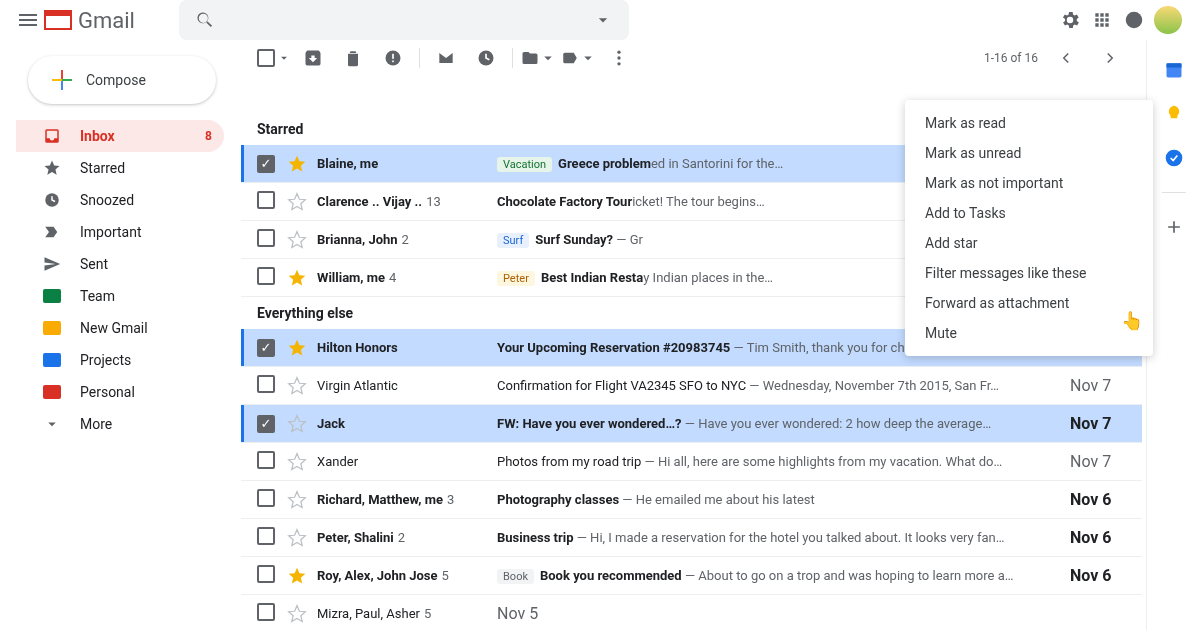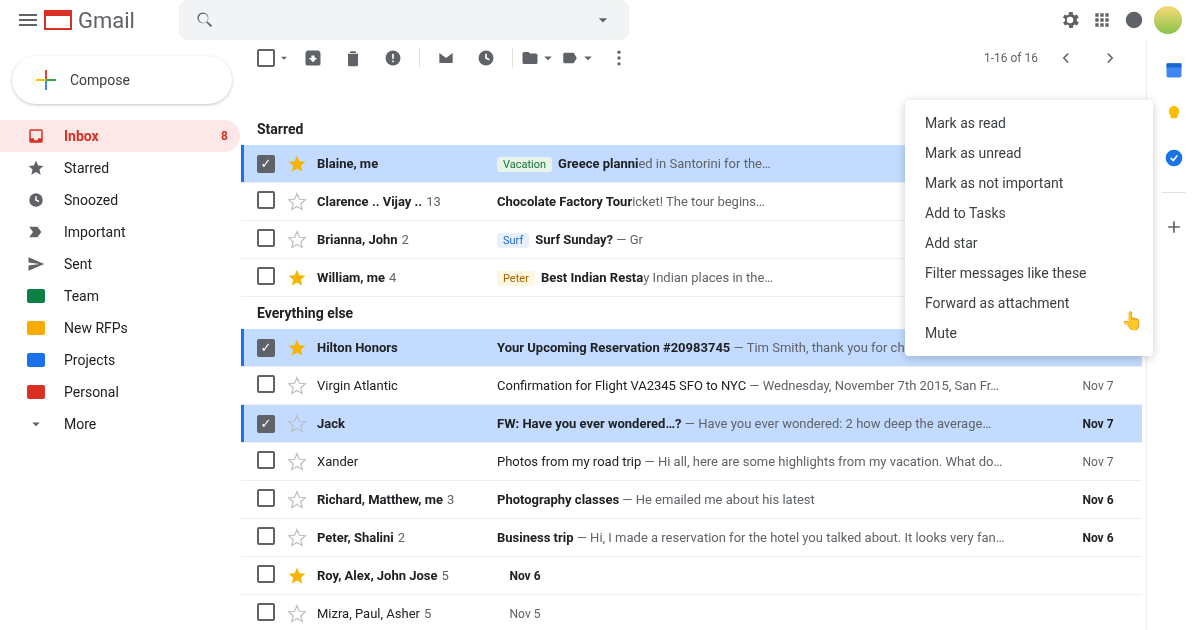--- a/index.html
+++ b/index.html
@@ -12,21 +12,21 @@
 .logo-box { width:28px; height:20px; border:2px solid #d93025; border-top:6px solid #d93025; background:#fff; }
 .search { flex:1; max-width:680px; height:40px; margin-left:40px; background:#f1f3f4; border-radius:8px; display:flex; align-items:center; padding:0 16px; gap:12px; color:#5f6368; }
 .search svg { fill:#5f6368; }
 .search input { border:none; background:transparent; flex:1; font-size:16px; outline:none; color:#5f6368; }
 .search-dd { margin-left:auto; }
 .hspace { flex:1; }
 .hicon { width:28px; height:28px; display:flex; align-items:center; justify-content:center; cursor:pointer; color:#5f6368; }
 .hicon svg { fill:#5f6368; }
 .avatar { width:32px; height:32px; border-radius:50%; background:linear-gradient(#f9d976,#8bc34a); border:2px solid #fff; }
 .body { display:flex; flex:1; min-height:0; }
-.sidebar { width:240px; padding:16px 0; }
+.sidebar { width:240px; padding:16px 16px; }
 .compose-wrap { padding:0 8px 16px 12px; }
 .compose { display:flex; align-items:center; gap:12px; height:48px; padding:0 22px; border-radius:24px; box-shadow:0 1px 3px rgba(60,64,67,.3); font-size:14px; color:#3c4043; background:#fff; cursor:pointer; }
 .plus { width:24px; height:24px; position:relative; }
 .plus:before, .plus:after { content:""; position:absolute; }
 .plus:before { left:11px; top:2px; width:2px; height:20px; background:linear-gradient(#ea4335 50%,#4285f4 50%); }
 .plus:after { top:11px; left:2px; height:2px; width:20px; background:linear-gradient(90deg,#fbbc04 50%,#34a853 50%); }
 .nav { list-style:none; }
 .nav li { display:flex; align-items:center; gap:18px; height:32px; padding:0 12px 0 26px; border-radius:0 16px 16px 0; font-size:14px; color:#202124; cursor:pointer; }
 .nav li.active { background:#fce8e6; color:#d93025; font-weight:700; }
 .nav li.active .nicon svg { fill:#d93025; }
@@ -54,21 +54,21 @@
 .row .leftbar { position:absolute; left:0; top:0; bottom:0; width:3px; background:#1a73e8; }
 .row .rcb { flex:0 0 20px; }
 .row .star { flex:0 0 20px; display:flex; align-items:center; justify-content:center; cursor:pointer; }
 .row .star svg { width:20px; height:20px; }
 .row .sender { flex:0 0 170px; white-space:nowrap; overflow:hidden; text-overflow:ellipsis; font-weight:400; }
 .row.unread .sender { font-weight:700; }
 .row .count { color:#5f6368; font-weight:400; margin-left:4px;margin-top:16px; }
 .row .subj { flex:1; white-space:nowrap; overflow:hidden; text-overflow:ellipsis; }
 .row.unread .subj .stext { font-weight:700; }
 .row .snip { color:#5f6368; font-weight:400; }
-.row .date { flex:0 0 56px; text-align:center; font-size:12px; color:#5f6368; }
+.row .date { flex:0 0 56px; text-align:left; font-size:16px; color:#5f6368; }
 .row.unread .date { font-weight:700; color:#202124; }
 .chip { display:inline-block; padding:1px 6px; border-radius:3px; font-size:11px; margin-right:6px; font-weight:400; }
 .menu { position:absolute; top:60px; left:664px; width:248px; background:#fff; box-shadow:0 2px 10px rgba(0,0,0,.2); border-radius:4px; padding:8px 0; z-index:10; }
 .menu div { height:30px; display:flex; align-items:center; padding:0 20px; font-size:14px; color:#3c4043; cursor:pointer; }
 .cursor { position:absolute; left:880px; top:270px; z-index:11; font-size:18px; }
 .rside { width:54px; border-left:1px solid #eceff1; display:flex; flex-direction:column; align-items:center; padding-top:20px; gap:24px; }
 .rside .ricon { width:20px; height:20px; }
 </style>
 </head>
 <body>
@@ -165,21 +165,21 @@
           <li>
             <span class="nicon">
               <span class="tag" style="background:#0b8043"></span>
             </span>
             <span>Team</span>
           </li>
           <li>
             <span class="nicon">
               <span class="tag" style="background:#f9ab00"></span>
             </span>
-            <span>New RFPs</span>
+            <span>New Gmail</span>
           </li>
           <li>
             <span class="nicon">
               <span class="tag" style="background:#1a73e8"></span>
             </span>
             <span>Projects</span>
           </li>
           <li>
             <span class="nicon">
               <span class="tag" style="background:#d93025"></span>
@@ -291,21 +291,21 @@
           <div class="rows">
             <div class="row selected unread">
               <div class="leftbar"></div>
               <span class="rcb"><span class="checkbox checked">✓</span></span>
               <span class="star">
                 <svg viewBox="0 0 24 24">
                   <path fill="#f4b400" d="M12 17.3l6.2 3.7-1.6-7 5.4-4.7-7.1-.6L12 2 9.1 8.7 2 9.3l5.4 4.7-1.6 7z"></path>
                 </svg>
               </span>
               <span class="sender"><span>Blaine, me</span></span>
-              <span class="subj"><span class="chip" style="background:#e6f4ea;color:#137333">Vacation</span><span class="stext">Greece planni</span><span class="snip">ed in Santorini for the…</span></span>
+              <span class="subj"><span class="chip" style="background:#e6f4ea;color:#137333">Vacation</span><span class="stext">Greece problem</span><span class="snip">ed in Santorini for the…</span></span>
               <span class="date">2:25 PM</span>
             </div>
             <div class="row unread">
               <span class="rcb"><span class="checkbox"></span></span>
               <span class="star">
                 <svg viewBox="0 0 24 24">
                   <path fill="none" stroke="#bcc0c4" stroke-width="1.5" d="M12 17.3l6.2 3.7-1.6-7 5.4-4.7-7.1-.6L12 2 9.1 8.7 2 9.3l5.4 4.7-1.6 7z"></path>
                 </svg>
               </span>
               <span class="sender"><span>Clarence .. Vijay ..</span><span class="count">13</span></span>
@@ -419,20 +419,21 @@
               <span class="date">Nov 6</span>
             </div>
             <div class="row unread">
               <span class="rcb"><span class="checkbox"></span></span>
               <span class="star">
                 <svg viewBox="0 0 24 24">
                   <path fill="#f4b400" d="M12 17.3l6.2 3.7-1.6-7 5.4-4.7-7.1-.6L12 2 9.1 8.7 2 9.3l5.4 4.7-1.6 7z"></path>
                 </svg>
               </span>
               <span class="sender"><span>Roy, Alex, John Jose</span><span class="count">5</span></span>
+              <span class="subj"><span class="chip" style="background:#f1f3f4;color:#5f6368">Book</span><span class="stext">Book you recommended</span><span class="snip"> — About to go on a trop and was hoping to learn more a…</span></span>
               <span class="date">Nov 6</span>
             </div>
             <div class="row">
               <span class="rcb"><span class="checkbox"></span></span>
               <span class="star">
                 <svg viewBox="0 0 24 24">
                   <path fill="none" stroke="#bcc0c4" stroke-width="1.5" d="M12 17.3l6.2 3.7-1.6-7 5.4-4.7-7.1-.6L12 2 9.1 8.7 2 9.3l5.4 4.7-1.6 7z"></path>
                 </svg>
               </span>
               <span class="sender"><span>Mizra, Paul, Asher</span><span class="count">5</span></span>

